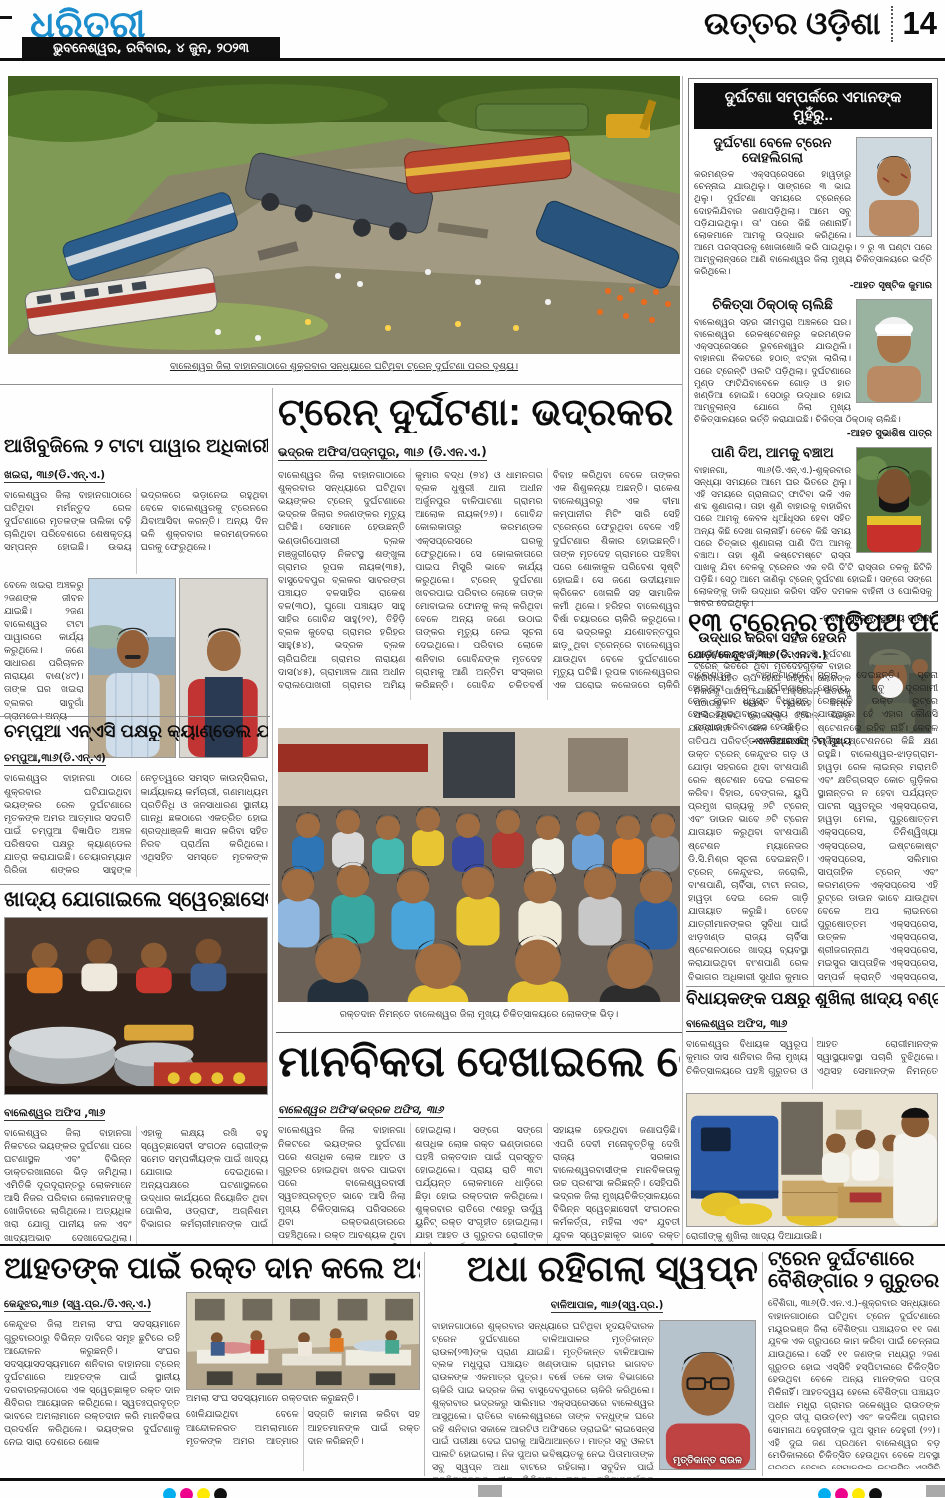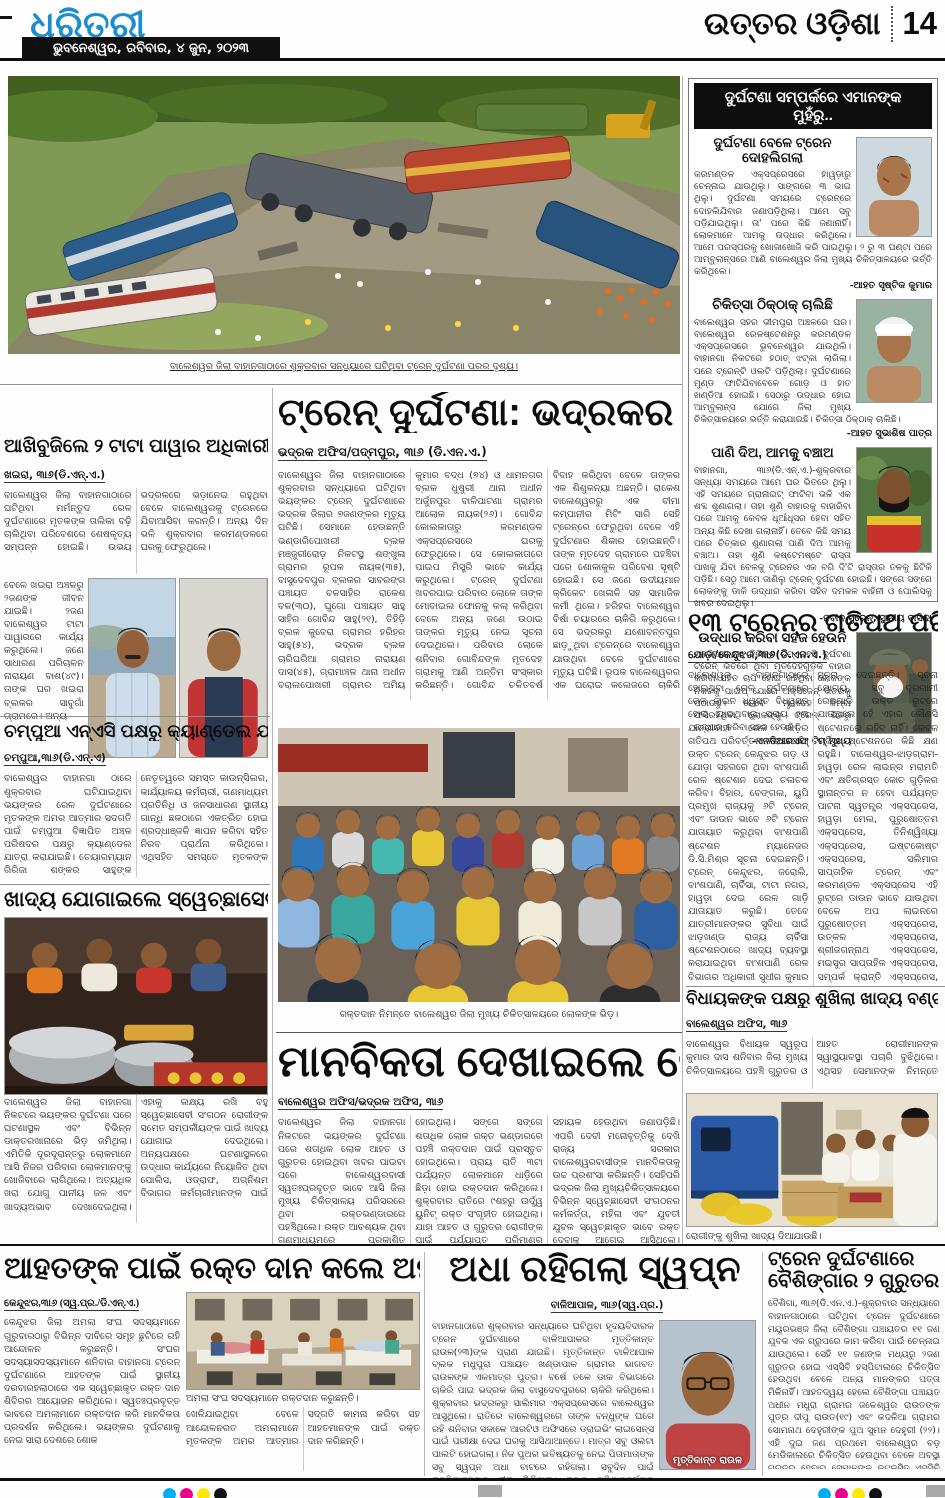--- a/index.html
+++ b/index.html
@@ -281,21 +281,21 @@
       <use href="#prs" transform="translate(260,238) scale(1.9)" color="#e8c532"></use>
       <use href="#prs" transform="translate(352,242) scale(1.9)" color="#2d2d2d"></use>
     </svg>
   </figure>
   <figcaption class="abs caption" style="left:278px;top:1008px;width:402px;">ରକ୍ତଦାନ ନିମନ୍ତେ ବାଲେଶ୍ୱର ଜିଲା ମୁଖ୍ୟ ଚିକିତ୍ସାଳୟରେ ଲୋକଙ୍କ ଭିଡ଼।</figcaption>
 
   <div class="abs" style="left:276px;top:1032px;width:406px;height:1px;background:#555;"></div>
 
   <article class="abs" style="left:278px;top:1038px;width:402px;height:206px;overflow:hidden;">
     <h1 class="hl nowrap" style="font-size:43px;text-align:right;">ମାନବିକତା ଦେଖାଇଲେ ଲୋକେ</h1>
-    <div style="margin-top:6px;"><span class="dateline">ବାଲେଶ୍ୱର ଅଫିସ/ଭଦ୍ରକ ଅଫିସ, ୩ା୬</span></div>
+    <div style="margin-top:14px;font-style:italic;"><span class="dateline">ବାଲେଶ୍ୱର ଅଫିସ/ଭଦ୍ରକ ଅଫିସ, ୩ା୬</span></div>
     <p class="body-txt cols3" style="height:132px;">ବାଲେଶ୍ୱର ଜିଲା ବାହାନଗା ନିକଟରେ ଭୟଙ୍କର ଦୁର୍ଘଟଣା ପରେ ଶତାଧିକ ଲୋକ ଆହତ ଓ ଗୁରୁତର ହୋଇଥିବା ଖବର ପାଇବା ପରେ ବାଲେଶ୍ୱରବାସୀ ସ୍ୱତଃପ୍ରବୃତ୍ତ ଭାବେ ଆସି ଜିଲା ମୁଖ୍ୟ ଚିକିତ୍ସାଳୟ ପରିସରରେ ଥିବା ରକ୍ତଭଣ୍ଡାରରେ ପହଞ୍ଚିଥିଲେ। ରକ୍ତ ଆବଶ୍ୟକ ଥିବା ଗଣମାଧ୍ୟମରେ ପ୍ରକାଶିତ ହୋଇଥିଲା। ସଙ୍ଗେ ସଙ୍ଗେ ଶତାଧିକ ଲୋକ ରକ୍ତ ଭଣ୍ଡାରରେ ପହଞ୍ଚି ରକ୍ତଦାନ ପାଇଁ ପ୍ରସ୍ତୁତ ହୋଇଥିଲେ। ପ୍ରାୟ ରାତି ୩ଟା ପର୍ଯ୍ୟନ୍ତ ଲୋକମାନେ ଧାଡ଼ିରେ ଛିଡ଼ା ହୋଇ ରକ୍ତଦାନ କରିଥିଲେ। ଶୁକ୍ରବାର ରାତିରେ ୯ଶହରୁ ଊର୍ଦ୍ଧ୍ୱ ୟୁନିଟ୍ ରକ୍ତ ସଂଗୃହୀତ ହୋଇଥିଲା। ଯାହା ଆହତ ଓ ଗୁରୁତର ରୋଗୀଙ୍କ ପାଇଁ ପର୍ଯ୍ୟାପ୍ତ ପରିମାଣର ସହାୟକ ହେଉଥିବା ଜଣାପଡ଼ିଛି। ଏପରି ଦେବୀ ମନୋବୃତ୍ତିକୁ ଦେଖି ରାଜ୍ୟ ସରକାର ବାଲେଶ୍ୱରବାସୀଙ୍କ ମାନବିକତାକୁ ଉଚ୍ଚ ପ୍ରଶଂସା କରିଛନ୍ତି। ସେହିପରି ଭଦ୍ରକ ଜିଲା ମୁଖ୍ୟଚିକିତ୍ସାଳୟରେ ବିଭିନ୍ନ ସ୍ୱେଚ୍ଛାସେବୀ ସଂଗଠନର କର୍ମକର୍ତ୍ତା, ମହିଳା ଏବଂ ଯୁବତୀ ଯୁବକ ସ୍ୱେଚ୍ଛାକୃତ ଭାବେ ରକ୍ତ ଦେବାକୁ ଆଗେଇ ଆସିଥିଲେ। ରକ୍ତଭଣ୍ଡାରରେ ରକ୍ତଦାନ କରିବା ପାଇଁ ଲୋକଙ୍କ ଲମ୍ବାଧାଡ଼ି ଲାଗିଥିଲା। ଶୁକ୍ରବାର ରାତିରେ ୮୪ ୟୁନିଟ୍ ଓ ଶନିବାର ୩ଶହରୁ ଊର୍ଦ୍ଧ୍ୱ ୟୁନିଟ୍ ରକ୍ତ ସଂଗୃହ ହୋଇଛି।</p>
   </article>
 
   <article class="abs" style="left:4px;top:722px;width:264px;height:158px;overflow:hidden;">
     <h2 class="hl nowrap" style="font-size:18px;text-align:center;">ଚମ୍ପୁଆ ଏନ୍‌ଏସି ପକ୍ଷରୁ କ୍ୟାଣ୍ଡେଲ ଯାତ୍ରା</h2>
     <div style="margin-top:5px;"><span class="dateline">ଚମ୍ପୁଆ,୩ା୬(ଡି.ଏନ୍.ଏ)</span></div>
     <p class="body-txt cols2" style="height:106px;">ବାଲେଶ୍ୱର ବାହାନଗା ଠାରେ ଶୁକ୍ରବାର ଘଟିଯାଇଥିବା ଭୟଙ୍କର ରେଳ ଦୁର୍ଘଟଣାରେ ମୃତକଙ୍କ ଅମର ଆତ୍ମାର ସଦଗତି ପାଇଁ ଚମ୍ପୁଆ ବିଜ୍ଞାପିତ ଅଞ୍ଚଳ ପରିଷଦର ପକ୍ଷରୁ କ୍ୟାଣ୍ଡେଲ ଯାତ୍ରା କରାଯାଇଛି। ଚେୟାରମ୍ୟାନ ଗିରିଜା ଶଙ୍କର ସାହୁଙ୍କ ନେତୃତ୍ୱରେ ସମସ୍ତ କାଉନ୍ସିଲର, କାର୍ଯ୍ୟାଳୟ କର୍ମଚାରୀ, ଗଣମାଧ୍ୟମ ପ୍ରତିନିଧି ଓ ଜନସାଧାରଣ ସ୍ଥାନୀୟ ଗାନ୍ଧି ଛକଠାରେ ଏକତ୍ରିତ ହୋଇ ଶ୍ରଦ୍ଧାଞ୍ଜଳି ଜ୍ଞାପନ କରିବା ସହିତ ନିରବ ପ୍ରାର୍ଥନା କରିଥିଲେ। ଏଥିସହିତ ସମସ୍ତେ ମୃତକଙ୍କ ଉଦ୍ଦେଶ୍ୟରେ କ୍ୟାଣ୍ଡେଲ ଜାଳି ଶ୍ରଦ୍ଧାଞ୍ଜଳି ଅର୍ପଣ କରିଥିଲେ।</p>
   </article>
 
   <div class="abs hrule" style="left:0;top:884px;width:270px;"></div>
@@ -320,20 +320,21 @@
         <ellipse cx="150" cy="138" rx="40" ry="12" fill="#c6cbce"></ellipse>
         <rect x="120" y="108" width="70" height="16" rx="4" fill="#d9a43a"></rect>
         <rect x="150" y="146" width="114" height="32" fill="#b5372a"></rect>
         <circle cx="170" cy="162" r="6" fill="#e8c532"></circle>
           <circle cx="192" cy="162" r="6" fill="#e8c532"></circle>
           <circle cx="214" cy="162" r="6" fill="#e8c532"></circle>
           <circle cx="236" cy="162" r="6" fill="#e8c532"></circle>
         <rect x="0" y="170" width="264" height="8" fill="#20150f"></rect>
       </svg>
     </figure>
+    <div style="margin-top:6px;"><span class="dateline">ବାଲେଶ୍ୱର ଅଫିସ ,୩ା୬</span></div>
     <p class="body-txt cols2" style="height:128px;">ବାଲେଶ୍ୱର ଜିଲା ବାହାନଗା ନିକଟରେ ଭୟଙ୍କର ଦୁର୍ଘଟଣା ପରେ ଘଟଣାସ୍ଥଳ ଏବଂ ବିଭିନ୍ନ ଡାକ୍ତରଖାନାରେ ଭିଡ଼ ଜମିଥିଲା। ଏମିତିକି ଦୂରଦୂରାନ୍ତରୁ ଲୋକମାନେ ଆସି ନିଜର ପରିବାର ଲୋକମାନଙ୍କୁ ଖୋଜିବାରେ ଲାଗିଥିଲେ। ଅତ୍ୟଧିକ ଖରା ଯୋଗୁ ପାନୀୟ ଜଳ ଏବଂ ଖାଦ୍ୟଅଭାବ ଦେଖାଦେଇଥିଲା। ଏହାକୁ ଲକ୍ଷ୍ୟ ରଖି ବହୁ ସ୍ୱେଚ୍ଛାସେବୀ ସଂଗଠନ ରୋଗୀଙ୍କ ସମେତ ସମ୍ପର୍କୀୟଙ୍କ ପାଇଁ ଖାଦ୍ୟ ଯୋଗାଇ ଦେଇଥିଲେ। ଅନ୍ୟପକ୍ଷରେ ଘଟଣାସ୍ଥଳରେ ଉଦ୍ଧାର କାର୍ଯ୍ୟରେ ନିୟୋଜିତ ଥିବା ପୋଲିସ, ଓଡ୍ରାଫ, ଅଗ୍ନିଶମ ବିଭାଗର କର୍ମଚାରୀମାନଙ୍କ ପାଇଁ ପାନୀୟ ଜଳ, ବିସ୍କୁଟ ଏବଂ ଟିଫିନ୍ ବ୍ୟବସ୍ଥା କରିଥିଲେ।</p>
   </article>
 
   <article class="abs" style="left:688px;top:608px;width:250px;height:378px;overflow:hidden;">
     <h2 class="hl nowrap" style="font-size:26px;text-align:center;">୧୩ ଟ୍ରେନ୍‌ର ଗତିପଥ ପରିବର୍ତ୍ତନ</h2>
     <div style="margin-top:7px;"><span class="dateline">ଯୋଡ଼ା/କେନ୍ଦୁଝର,୩ା୬(ଡି.ଏନ.ଏ.)</span></div>
     <p class="body-txt cols2" style="height:318px;">ବାଲେଶ୍ୱର ବାହାନଗାଠାରେ ହୋଇଥିବା ରେଳ ଦୁର୍ଘଟଣାରେ ରେଳ ଲାଇନ ଧ୍ୱସ୍ତ ବିଧ୍ୱସ୍ତ ହୋଇ ଯାଇଥିବାରୁ ପ୍ରାୟ ୧୩ ଯାତ୍ରୀବାହୀ ରେଳ ଗାଡ଼ିର ଗତିପଥ ପରିବର୍ତ୍ତନ କରାଯାଇଛି। ଉକ୍ତ ଟ୍ରେନ୍ କେନ୍ଦୁଝର ଗଡ଼ ଓ ଯୋଡ଼ା ସହରରେ ଥିବା ବାଂଶପାଣି ରେଳ ଷ୍ଟେଶନ ଦେଇ ଚଳାଚଳ କରିବ। ବିହାର, ବେଙ୍ଗଲ, ୟୁପି ପ୍ରମୁଖ ରାଜ୍ୟକୁ ୬ଟି ଟ୍ରେନ୍ ଏବଂ ଡାଉନ ଭାବେ ୬ଟି ଟ୍ରେନ ଯାତାୟାତ କରୁଥିବା ବାଂଶପାଣି ଷ୍ଟେଶନ ମ୍ୟାନେଜର ଡି.ସି.ମିଶ୍ର ସୂଚନା ଦେଇଛନ୍ତି। ଟ୍ରେନ୍ କେନ୍ଦୁଝର, ଜରୋଲି, ବାଂଶପାଣି, ଚାର୍ବିସା, ଟାଟା ନଗର, ହାୱଡ଼ା ଦେଇ ରେଳ ଗାଡ଼ି ଯାତାୟାତ କରୁଛି। ତେବେ ଯାତ୍ରୀମାନଙ୍କର ସୁବିଧା ପାଇଁ ଝାଡ଼ଖଣ୍ଡ ରାଜ୍ୟ ଚାର୍ବିସା ଷ୍ଟେଶନଠାରେ ଖାଦ୍ୟ ବ୍ୟବସ୍ଥା କରାଯାଇଥିବା ବାଂଶପାଣି ରେଳ ବିଭାଗର ଅଧିକାରୀ ସୁଧୀର କୁମାର ସୂଚନା ଦେଇଛନ୍ତି। ସୂଚନା ଯୋଗ୍ୟ, ସବୁ ଦୂରଗାମୀ ରେଳଗାଡ଼ି ଉକ୍ତ ରୁଟ୍‌ରେ ଯାଉଥିଲେ ହେଁ ଏହାର କୌଣସି ଷ୍ଟେଶନରେ ରହିବ ନାହିଁ। କେବଳ ଚାର୍ବିସା ଷ୍ଟେଶନରେ କିଛି କ୍ଷଣ ରହୁଛି। ବାଲେଶ୍ୱର-ଝାଡ଼ଗ୍ରାମ-ହାୱଡ଼ା ରେଳ ଲାଇନ୍‌ର ମରାମତି ଏବଂ କ୍ଷତିଗ୍ରସ୍ତ କୋଚ ଗୁଡ଼ିକର ସ୍ଥାନାନ୍ତର ନ ହେବା ପର୍ଯ୍ୟନ୍ତ ପାଟନା ସ୍ୱତନ୍ତ୍ର ଏକ୍ସପ୍ରେସ, ହାୱଡ଼ା ମେଲ, ପୁରୁଷୋତ୍ତମ ଏକ୍ସପ୍ରେସ, ତିନିଶ୍ୱିଖ୍ୟା ଏକ୍ସପ୍ରେସ, ଇଷ୍ଟକୋଷ୍ଟ ଏକ୍ସପ୍ରେସ, ସଲିମାର ସାପ୍ତାହିକ ଟ୍ରେନ୍ ଏବଂ କରମଣ୍ଡଳ ଏକ୍ସପ୍ରେସ ଏହି ରୁଟ୍‌ରେ ଡାଉନ ଭାବେ ଯାଉଥିବା ବେଳେ ଅପ ଲାଇନରେ ପୁରୁଷୋତ୍ତମ ଏକ୍ସପ୍ରେସ, ଉତ୍କଳ ଏକ୍ସପ୍ରେସ, ଶ୍ରୀଜଗନ୍ନାଥ ଏକ୍ସପ୍ରେସ, ମଇସୁର ସାପ୍ତାହିକ ଏକ୍ସପ୍ରେସ, ସମ୍ପର୍କ କ୍ରାନ୍ତି ଏକ୍ସପ୍ରେସ, ନୀଳାଚଳ ଏକ୍ସପ୍ରେସ ଚଳାଚଳ କରିବ ବୋଲି ଷ୍ଟେଶନ ମ୍ୟାନେଜର ସୂଚନା ଦେଇଛନ୍ତି। ଦକ୍ଷିଣ ପୂର୍ବ ରେଳବାଇ ପକ୍ଷରୁ ସମସ୍ତ ସୁରକ୍ଷା ବ୍ୟବସ୍ଥା ସହିତ ସିଗ୍ନାଲ ଏବଂ ରେଳ ଧାରଣାକୁ କଡ଼ା ନଜରରେ ରଖାଯାଇଛି ବୋଲି ସୂଚନା ଦେଇଛନ୍ତି।</p>
   </article>
 
   <div class="abs hrule" style="left:686px;top:986px;width:259px;"></div>
@@ -369,21 +370,21 @@
       </svg>
     </figure>
     <p class="caption" style="text-align:left;margin-top:3px;">ରୋଗୀଙ୍କୁ ଶୁଖିଲା ଖାଦ୍ୟ ଦିଆଯାଉଛି।</p>
   </article>
 
   <div class="abs blackrule" style="left:0;top:1244px;width:945px;height:2px;"></div>
 
   <article class="abs" style="left:4px;top:1252px;width:416px;height:224px;overflow:hidden;">
     <h2 class="hl nowrap" style="font-size:30px;text-align:center;">ଆହତଙ୍କ ପାଇଁ ରକ୍ତ ଦାନ କଲେ ଅମଲା</h2>
     <div style="display:flex;margin-top:8px;">
-      <div style="width:176px;margin-right:6px;font-family:Liberation Serif, serif;">
+      <div style="width:176px;margin-right:6px;">
         <span class="dateline" style="font-size:10px;">କେନ୍ଦୁଝର,୩ା୬ (ସ୍ୱ.ପ୍ର./ଡି.ଏନ୍.ଏ.)</span>
         <p class="body-txt" style="height:160px;">କେନ୍ଦୁଝର ଜିଲା ଅମଲା ସଂଘ ସଦସ୍ୟମାନେ ଗୁରୁବାରଠାରୁ ବିଭିନ୍ନ ଦାବିରେ ସମୂହ ଛୁଟିରେ ରହି ଆନ୍ଦୋଳନ କରୁଛନ୍ତି। ସଂଘର ସଦସ୍ୟାସଦସ୍ୟମାନେ ଶନିବାର ବାହାନଗା ଟ୍ରେନ୍ ଦୁର୍ଘଟଣାରେ ଆହତଙ୍କ ପାଇଁ ସ୍ଥାନୀୟ ଦରବାରହଲାଠାରେ ଏକ ସ୍ୱେଚ୍ଛାକୃତ ରକ୍ତ ଦାନ ଶିବିରର ଆୟୋଜନ କରିଥିଲେ। ସ୍ୱତଃପ୍ରବୃତ୍ତ ଭାବରେ ଅମଲାମାନେ ରକ୍ତଦାନ କରି ମାନବିକତା ପ୍ରଦର୍ଶନ କରିଥିଲେ। ଭୟଙ୍କର ଦୁର୍ଘଟଣାକୁ ନେଇ ସାରା ଦେଶରେ ଶୋକ</p>
       </div>
       <div style="width:234px;">
         <figure class="ph" style="width:234px;height:98px;border:1px solid #999;box-sizing:border-box;">
           <svg viewBox="0 0 234 98" preserveAspectRatio="none">
             <rect width="234" height="98" fill="#d9d2bd"></rect>
             <rect x="8" y="6" width="30" height="22" fill="#6f6a5c"></rect>
               <rect x="56" y="6" width="30" height="22" fill="#6f6a5c"></rect>
               <rect x="104" y="6" width="30" height="22" fill="#6f6a5c"></rect>
@@ -414,21 +415,21 @@
         </figure>
         <p class="caption" style="text-align:left;margin-top:2px;">ଅମଲା ସଂଘ ସଦସ୍ୟମାନେ ରକ୍ତଦାନ କରୁଛନ୍ତି।</p>
         <p class="body-txt cols2" style="height:64px;margin-top:3px;">ଖେଳିଯାଇଥିବା ବେଳେ ଆନ୍ଦୋଳନରତ ଅମଲାମାନେ ମୃତକଙ୍କ ଅମର ଆତ୍ମାର ସଦ୍‌ଗତି କାମନା କରିବା ସହ ଆହତମାନଙ୍କ ପାଇଁ ରକ୍ତ ଦାନ କରିଛନ୍ତି।</p>
       </div>
     </div>
   </article>
 
   <div class="abs vrule" style="left:424px;top:1252px;height:224px;"></div>
 
   <article class="abs" style="left:432px;top:1250px;width:326px;height:228px;overflow:hidden;">
-    <h1 class="hl nowrap" style="font-size:36px;text-align:center;">ଅଧା ରହିଗଲା ସ୍ୱପ୍ନ</h1>
+    <h1 class="hl nowrap" style="font-size:36px;text-align:right;">ଅଧା ରହିଗଲା ସ୍ୱପ୍ନ</h1>
     <div style="text-align:center;margin-top:4px;"><span class="dateline" style="font-size:10px;margin-left:24px;">ବାଳିଆପାଳ, ୩ା୬(ସ୍ୱ.ପ୍ର.)</span></div>
     <div style="display:flex;margin-top:2px;">
       <p class="body-txt" style="width:222px;height:160px;margin-right:5px;font-size:9.3px;">ବାହାନଗାଠାରେ ଶୁକ୍ରବାର ସନ୍ଧ୍ୟାରେ ଘଟିଥିବା ହୃଦୟବିଦାରକ ଟ୍ରେନ ଦୁର୍ଘଟଣାରେ ବାଳିଆପାଳର ମୃତ୍ତିକାନ୍ତ ରାଉଳ(୨୩)ଙ୍କ ପ୍ରାଣ ଯାଇଛି। ମୃତ୍ତିକାନ୍ତ ବାଳିଆପାଳ ବ୍ଲକ ମଧୁପୁରା ପଞ୍ଚାୟତ ଖଣ୍ଡାପାଳ ଗ୍ରାମର ଭାଗବତ ରାଉଳଙ୍କ ଏକମାତ୍ର ପୁତ୍ର। ବର୍ଷେ ତଳେ ଡାକ ବିଭାଗରେ ଚାକିରି ପାଇ ଭଦ୍ରକ ଜିଲା ବାସୁଦେବପୁରରେ ଚାକିରି କରିଥିଲେ। ଶୁକ୍ରବାର ଭଦ୍ରକରୁ ସାଲିମାର ଏକ୍ସପ୍ରେସରେ ବାଲେଶ୍ୱର ଆସୁଥିଲେ। ରାତିରେ ବାଲେଶ୍ୱରରେ ତାଙ୍କ ବନ୍ଧୁଙ୍କ ଘରେ ରହି ଶନିବାର ସକାଳେ ଆରଟିଓ ଅଫିସରେ ଡ୍ରାଇଭିଂ ଲାଇସେନ୍ସ ପାଇଁ ପରୀକ୍ଷା ଦେଇ ଘରକୁ ଆସିଥାଆନ୍ତେ। ମାତ୍ର ସବୁ ଓଲଟା ପାଲଟି ହୋଇଗଲା। ନିଜ ପୁଅର ଭବିଷ୍ୟତକୁ ନେଇ ପିତାମାତାଙ୍କ ସବୁ ସ୍ୱପ୍ନ ଅଧା ବାଟରେ ରହିଗଲା। ସବୁଦିନ ପାଇଁ ମୃତ୍ତିକାନ୍ତଙ୍କ ଦୀପ ଲିଭିଗଲା। ତାଙ୍କ ପରିବାରବର୍ଗଙ୍କୁ ଅସୀମ ସାହସ ପ୍ରଦାନ କରନ୍ତୁ ବୋଲି ଗ୍ରାମବାସୀ ପ୍ରାର୍ଥନା କରିଛନ୍ତି।</p>
       <figure style="position:relative;width:97px;height:150px;">
         <span class="ph" style="width:97px;height:150px;display:block;border:1px solid #999;box-sizing:border-box;">
           <svg viewBox="0 0 97 150" preserveAspectRatio="none">
             <rect width="97" height="150" fill="#b7c3cc"></rect>
             <rect x="6" y="104" width="86" height="46" rx="13" fill="#c04343"></rect>
             <ellipse cx="49" cy="64" rx="27" ry="32" fill="#96653c"></ellipse>
             <path d="M22,52 a27,20 0 0 1 54,0 l-3,-12 a27,16 0 0 0 -48,0 z" fill="#141414"></path>

